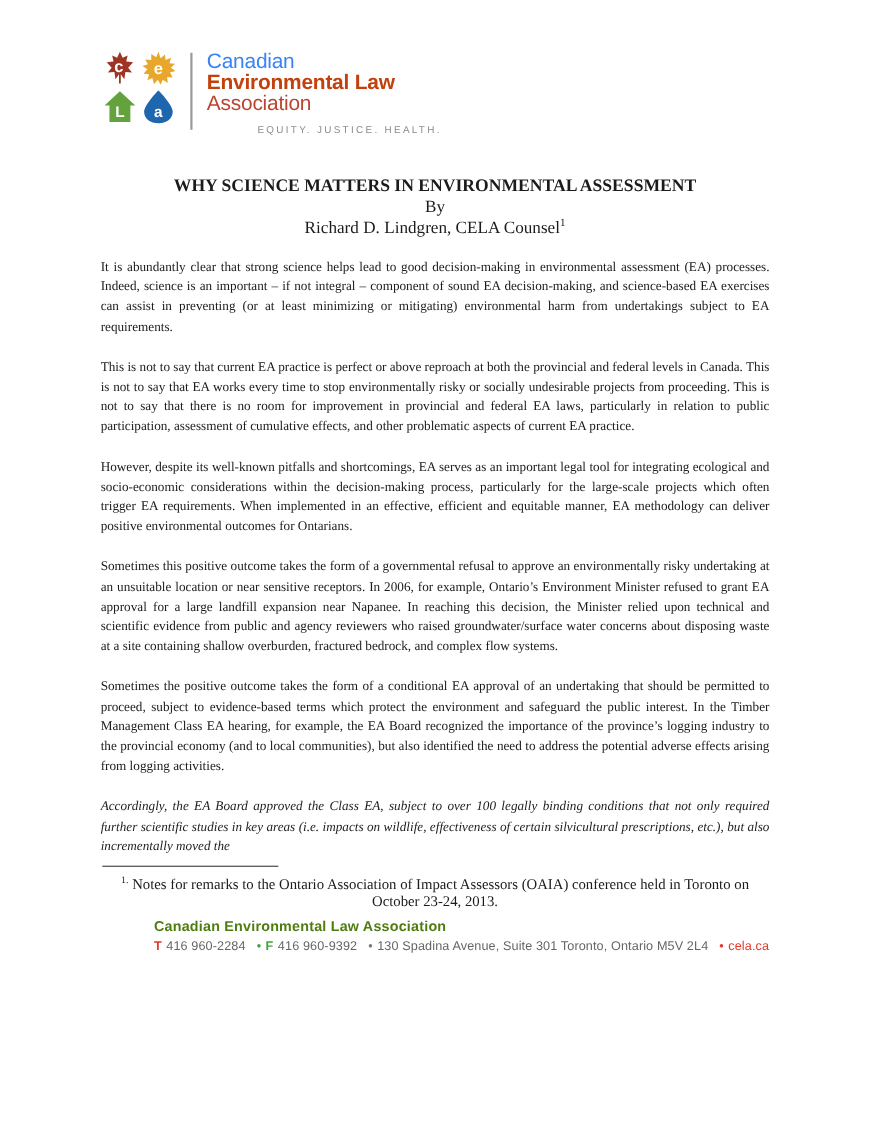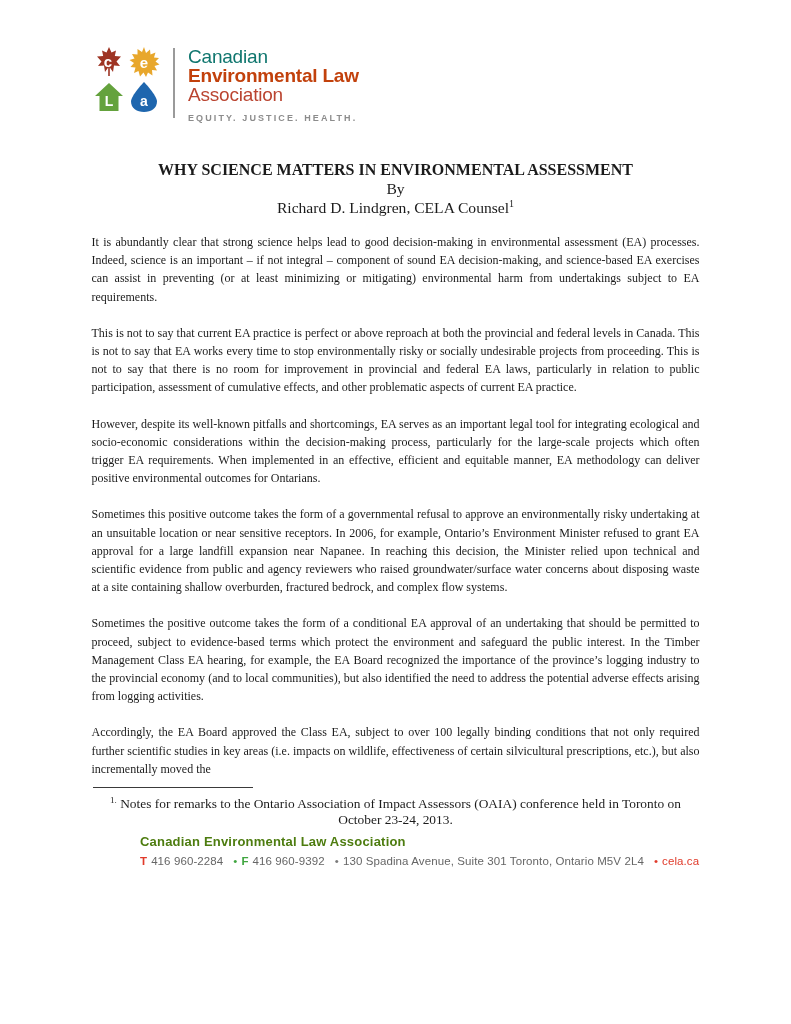--- a/index.html
+++ b/index.html
@@ -11,32 +11,32 @@
   }
   
   .logo-row { display:flex; align-items:flex-start; padding:46px 0 0 93px; }
   .tile-grid { display:grid; grid-template-columns:32px 32px; grid-template-rows:32px 32px; gap:3px; }
   .tile { position:relative; width:32px; height:32px; }
   .tile svg { display:block; width:32px; height:32px; }
   .logo-divider { width:2px; height:70px; background:#9a9a9a; margin:2px 13px 0 13px; }
   .wordmark { font-family:"Liberation Sans", sans-serif; line-height:19px; padding-top:1px; }
   .wm-line { font-size:19px; letter-spacing:-0.2px; }
   .wm-bold { font-weight:bold; }
-  .tagline { font-size:9px; font-weight:bold; letter-spacing:2.1px; margin-top:5px; }
+  .tagline { font-size:9px; font-weight:normal; letter-spacing:2.1px; margin-top:5px;margin-left:46px; }
   
   .title-block { text-align:center; margin-top:15px; line-height:19px; }
   .doc-title { font-weight:bold; font-size:16px;margin-top:32px; }
   .byline { font-size:15.6px; }
   sup.fn { font-size:10px; vertical-align:super; line-height:0; }
   
   .body-text { width:608px; margin:16px auto 0 auto; }
   .body-text p {
     font-size:12px; line-height:18.2px; text-align:justify; margin-bottom:18px;
   }
-  .body-text p:last-child { margin-bottom:0; }
+  .body-text p:last-child { margin-bottom:0;font-style:italic; }
   
   .footnote-rule { width:160px; border:none; border-top:1.5px solid #3a3a3a; margin:9px 0 8px 93px; }
   .footnote { width:608px; margin:0 auto; font-size:13.4px; line-height:16px; text-align:center; }
   .footnote sup { font-size:9px; vertical-align:super; line-height:0; }
   
   .footer { margin:6px 0 0 140px; font-family:"Liberation Sans", sans-serif; }
   .footer-org { font-size:13px; font-weight:bold; letter-spacing:0.2px; }
   .footer-contact { font-size:11.5px; margin-top:6px; letter-spacing:0.1px; }
   .footer-contact .seg { margin-right:4px; }
   .footer-contact .gap { margin-left:6px; }
@@ -78,21 +78,21 @@
           <path d="M16 1 C16 1 29 14.5 29 20.5 C29 27 23.2 31 16 31 C8.8 31 3 27 3 20.5 C3 14.5 16 1 16 1 Z" fill="#1E66AE"></path>
           <text x="16" y="20" text-anchor="middle" dominant-baseline="central" font-family="Liberation Sans, sans-serif" font-size="14" font-weight="bold" fill="#FFFFFF">a</text>
         </svg>
       </div>
 
     </div>
 
     <div class="logo-divider"></div>
 
     <div class="wordmark">
-      <div class="wm-line" style="color: #0f766e;">Canadian</div>
+      <div class="wm-line" style="color: #3b82f6;">Canadian</div>
       <div class="wm-line wm-bold" style="color: #c2410c;">Environmental Law</div>
       <div class="wm-line" style="color: rgb(186, 68, 48);">Association</div>
       <div class="tagline" style="color: rgb(140, 140, 140);">EQUITY. JUSTICE. HEALTH.</div>
     </div>
   </div>
 
   <div class="title-block">
     <div class="doc-title">WHY SCIENCE MATTERS IN ENVIRONMENTAL ASSESSMENT</div>
     <div class="byline">By</div>
     <div class="byline"><span>Richard D. Lindgren, CELA Counsel</span><sup class="fn">1</sup></div>

